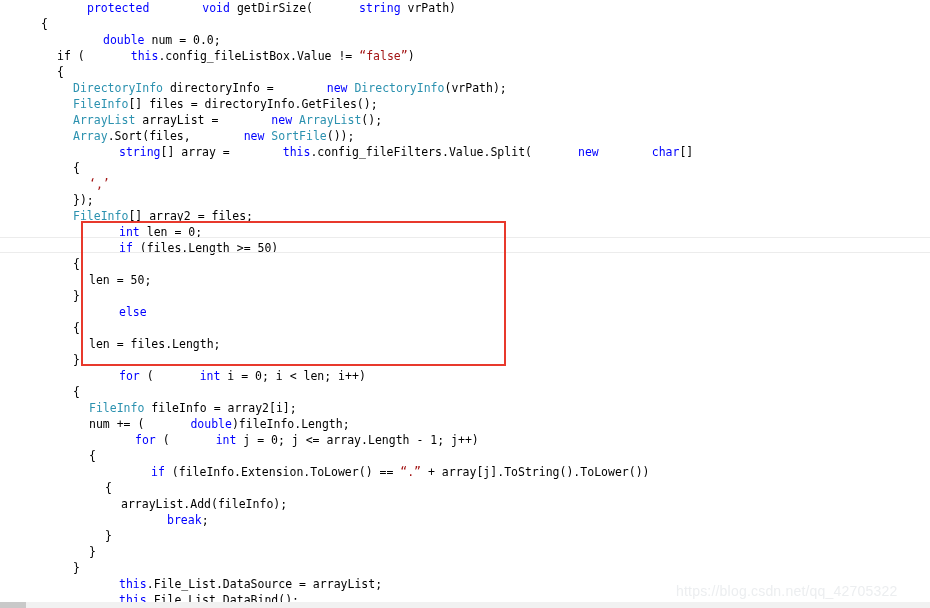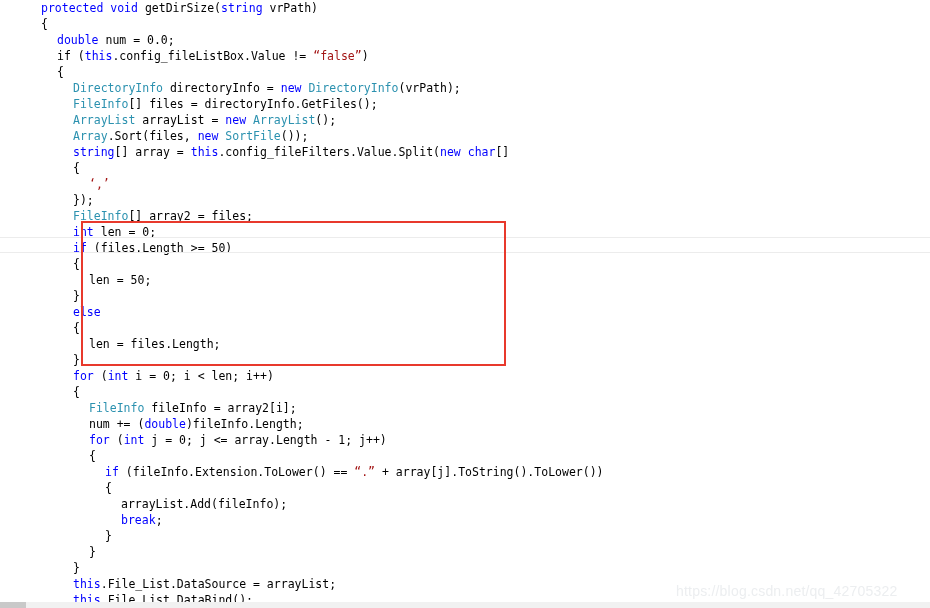--- a/index.html
+++ b/index.html
@@ -88,21 +88,21 @@
   }
   #bottombar-thumb {
     position: absolute;
     left: 0;
     top: 0;
     width: 26px;
     height: 6px;
     background: #c9c9c9;
   }
 </style>
-<style>.kw{color:#0000ff;}.typ{color:#2b91af;}.str{color:#a31515;}.pln{color:#000000;}</style></head>
+<style>.kw{color:#0000ff;margin-left:46px;}.typ{color:#2b91af;}.str{color:#a31515;}.pln{color:#000000;}</style></head>
 <body>
 
 <div id="screen" style="background: rgb(255, 255, 255);">
 
   <div id="code"><div class="ln" style="padding-left: 41px;"><span class="kw">protected</span><span class="pln"> </span><span class="kw">void</span><span class="pln"> getDirSize(</span><span class="kw">string</span><span class="pln"> vrPath)</span></div><div class="ln" style="padding-left: 41px;"><span class="pln">{</span></div><div class="ln" style="padding-left: 57px;"><span class="kw">double</span><span class="pln"> num = 0.0;</span></div><div class="ln" style="padding-left: 57px;"><span class="pln">if (</span><span class="kw">this</span><span class="pln">.config_fileListBox.Value != </span><span class="str">“false”</span><span class="pln">)</span></div><div class="ln" style="padding-left: 57px;"><span class="pln">{</span></div><div class="ln" style="padding-left: 73px;"><span class="typ">DirectoryInfo</span><span class="pln"> directoryInfo = </span><span class="kw">new</span><span class="pln"> </span><span class="typ">DirectoryInfo</span><span class="pln">(vrPath);</span></div><div class="ln" style="padding-left: 73px;"><span class="typ">FileInfo</span><span class="pln">[] files = directoryInfo.GetFiles();</span></div><div class="ln" style="padding-left: 73px;"><span class="typ">ArrayList</span><span class="pln"> arrayList = </span><span class="kw">new</span><span class="pln"> </span><span class="typ">ArrayList</span><span class="pln">();</span></div><div class="ln" style="padding-left: 73px;"><span class="typ">Array</span><span class="pln">.Sort(files, </span><span class="kw">new</span><span class="pln"> </span><span class="typ">SortFile</span><span class="pln">());</span></div><div class="ln" style="padding-left: 73px;"><span class="kw">string</span><span class="pln">[] array = </span><span class="kw">this</span><span class="pln">.config_fileFilters.Value.Split(</span><span class="kw">new</span><span class="pln"> </span><span class="kw">char</span><span class="pln">[]</span></div><div class="ln" style="padding-left: 73px;"><span class="pln">{</span></div><div class="ln" style="padding-left: 89px;"><span class="str">‘,’</span></div><div class="ln" style="padding-left: 73px;"><span class="pln">});</span></div><div class="ln" style="padding-left: 73px;"><span class="typ">FileInfo</span><span class="pln">[] array2 = files;</span></div><div class="ln" style="padding-left: 73px;"><span class="kw">int</span><span class="pln"> len = 0;</span></div><div class="ln" style="padding-left: 73px;"><span class="kw">if</span><span class="pln"> (files.Length &gt;= 50)</span></div><div class="ln" style="padding-left: 73px;"><span class="pln">{</span></div><div class="ln" style="padding-left: 89px;"><span class="pln">len = 50;</span></div><div class="ln" style="padding-left: 73px;"><span class="pln">}</span></div><div class="ln" style="padding-left: 73px;"><span class="kw">else</span></div><div class="ln" style="padding-left: 73px;"><span class="pln">{</span></div><div class="ln" style="padding-left: 89px;"><span class="pln">len = files.Length;</span></div><div class="ln" style="padding-left: 73px;"><span class="pln">}</span></div><div class="ln" style="padding-left: 73px;"><span class="kw">for</span><span class="pln"> (</span><span class="kw">int</span><span class="pln"> i = 0; i &lt; len; i++)</span></div><div class="ln" style="padding-left: 73px;"><span class="pln">{</span></div><div class="ln" style="padding-left: 89px;"><span class="typ">FileInfo</span><span class="pln"> fileInfo = array2[i];</span></div><div class="ln" style="padding-left: 89px;"><span class="pln">num += (</span><span class="kw">double</span><span class="pln">)fileInfo.Length;</span></div><div class="ln" style="padding-left: 89px;"><span class="kw">for</span><span class="pln"> (</span><span class="kw">int</span><span class="pln"> j = 0; j &lt;= array.Length - 1; j++)</span></div><div class="ln" style="padding-left: 89px;"><span class="pln">{</span></div><div class="ln" style="padding-left: 105px;"><span class="kw">if</span><span class="pln"> (fileInfo.Extension.ToLower() == </span><span class="str">“.”</span><span class="pln"> + array[j].ToString().ToLower())</span></div><div class="ln" style="padding-left: 105px;"><span class="pln">{</span></div><div class="ln" style="padding-left: 121px;"><span class="pln">arrayList.Add(fileInfo);</span></div><div class="ln" style="padding-left: 121px;"><span class="kw">break</span><span class="pln">;</span></div><div class="ln" style="padding-left: 105px;"><span class="pln">}</span></div><div class="ln" style="padding-left: 89px;"><span class="pln">}</span></div><div class="ln" style="padding-left: 73px;"><span class="pln">}</span></div><div class="ln" style="padding-left: 73px;"><span class="kw">this</span><span class="pln">.File_List.DataSource = arrayList;</span></div><div class="ln" style="padding-left: 73px;"><span class="kw">this</span><span class="pln">.File_List.DataBind();</span></div></div>
 
   <div class="hrule" id="hrule-a" style="background: rgb(236, 236, 236);"></div>
   <div class="hrule" id="hrule-b" style="background: rgb(236, 236, 236);"></div>
 
   <div id="redbox" style="left: 81px; top: 221px; width: 425px; height: 145px; border-color: rgb(232, 57, 44);"></div>

